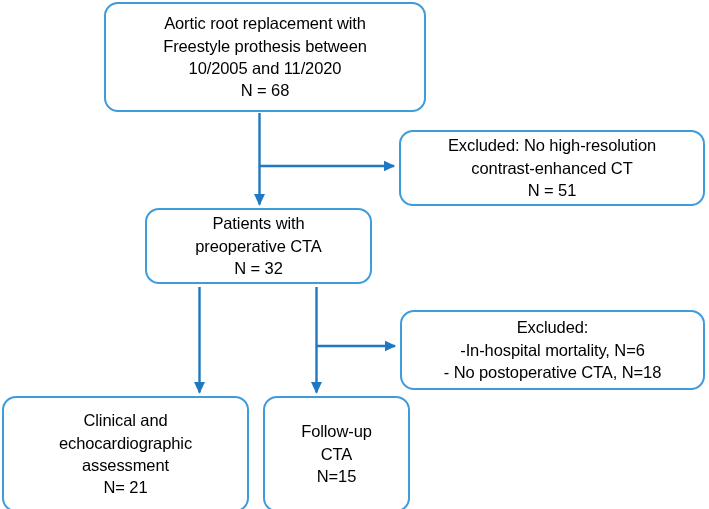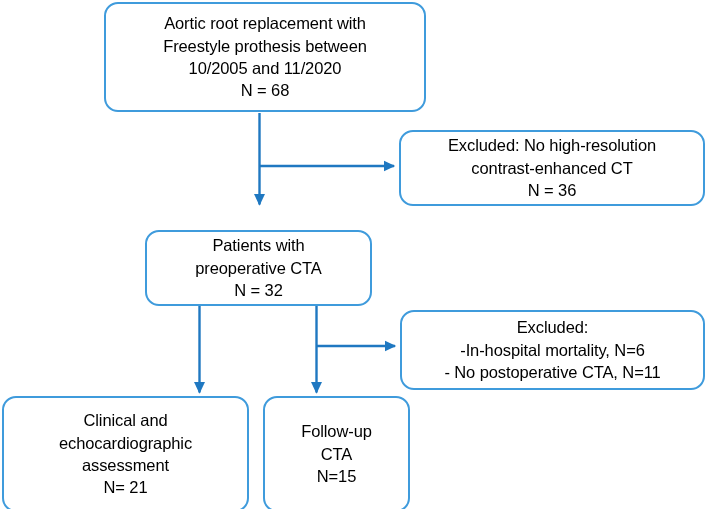--- a/index.html
+++ b/index.html
@@ -41,21 +41,21 @@
     font-size: 16.5px;
     line-height: 1.36;
     letter-spacing: -0.1px;
     white-space: pre-line;
     padding: 2px 6px;
     z-index: 2;
   }
   
   .n-enrolled   { left: 104px; top: 2px;   width: 322px; height: 110px; }
   .n-excluded1  { left: 399px; top: 130px; width: 306px; height: 76px;  }
-  .n-preop      { left: 145px; top: 208px; width: 227px; height: 76px; margin-top: 22px;  }
+  .n-preop      { left: 145px; top: 208px; width: 227px; height: 76px;  }
   .n-excluded2  { left: 400px; top: 310px; width: 305px; height: 80px;  }
   .n-clinical   { left: 2px;   top: 396px; width: 247px; height: 116px; }
   .n-followup   { left: 263px; top: 396px; width: 147px; height: 116px; }
   .node span { display: block; width: 100%; }
 </style>
 </head>
 <body>
 
 <div id="canvas">
 
@@ -90,33 +90,33 @@
   <div class="node n-enrolled">
     <span>Aortic root replacement with
 Freestyle prothesis between
 10/2005 and 11/2020
 N = 68</span>
   </div>
 
   <div class="node n-excluded1">
     <span>Excluded: No high-resolution
 contrast-enhanced CT
-N = 36</span>
+N = 51</span>
   </div>
 
   <div class="node n-preop">
     <span>Patients with
 preoperative CTA
 N = 32</span>
   </div>
 
   <div class="node n-excluded2">
     <span>Excluded:
 -In-hospital mortality, N=6
-- No postoperative CTA, N=11</span>
+- No postoperative CTA, N=18</span>
   </div>
 
   <div class="node n-clinical">
     <span>Clinical and
 echocardiographic
 assessment
 N= 21</span>
   </div>
 
   <div class="node n-followup">

